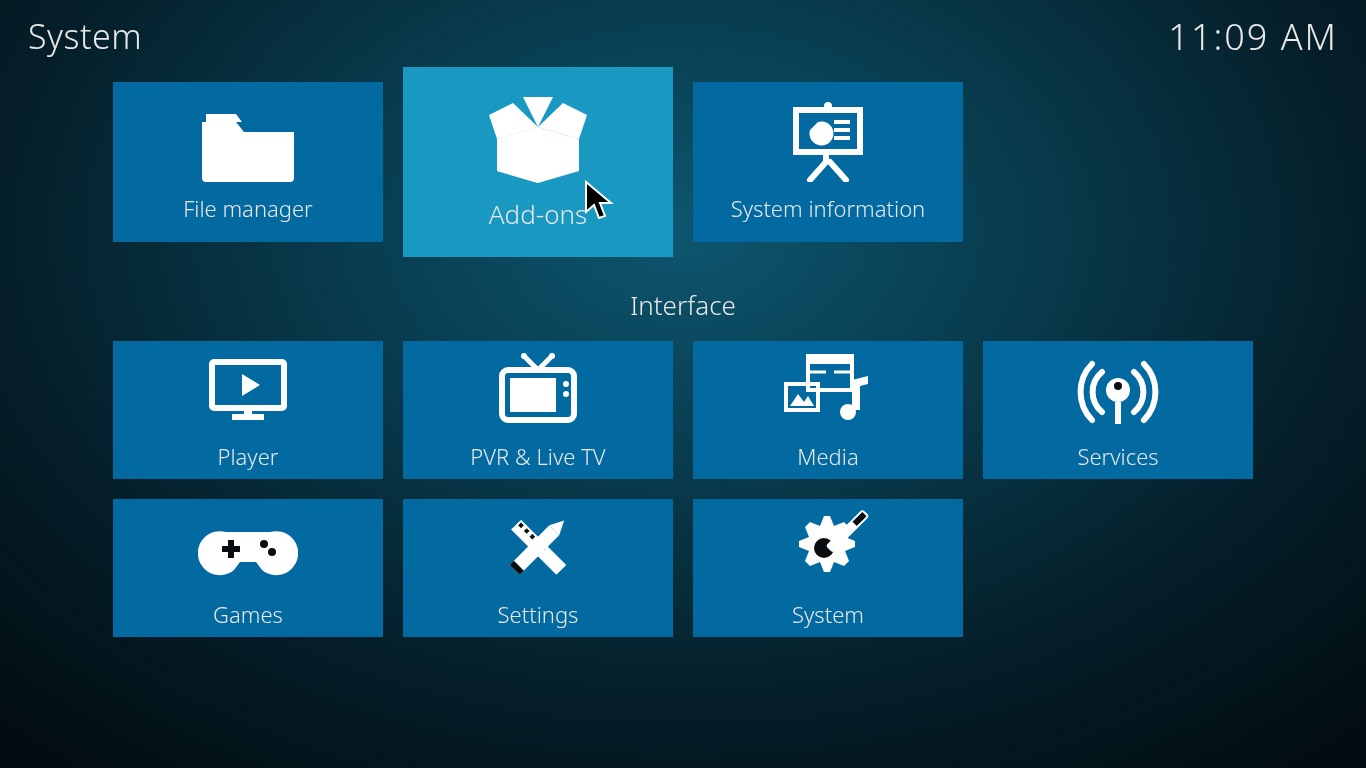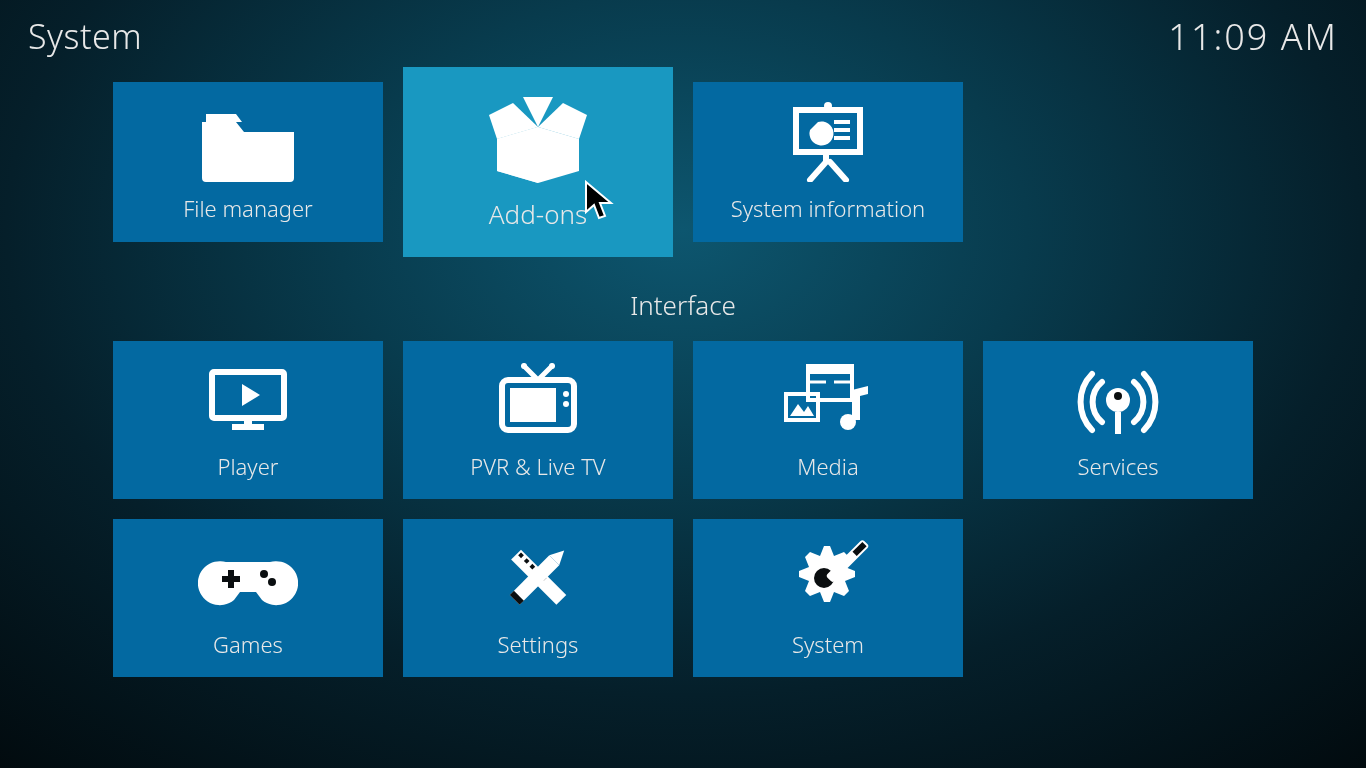--- a/index.html
+++ b/index.html
@@ -43,21 +43,21 @@
       margin: 30px 0 18px 0;
       text-align: center;
     }
     .tile {
       height: 160px;
       background: #0369a1;
       display: flex; flex-direction: column; align-items: center; justify-content: center;
       cursor: pointer;
       position: relative;
     }
-    .row-b .tile, .row-c .tile { height: 158px; }
+    .row-b .tile, .row-c .tile { height: 138px; }
     .tile.selected {
       background: #1998c1;
       height: 190px;
       margin-top: -15px;
     }
     .tile svg { width: 100px; height: 80px; fill: #fff; }
     .tile.selected svg { width: 110px; height: 92px; }
     .label {
       font-size: 22px;
       font-weight: 300;

